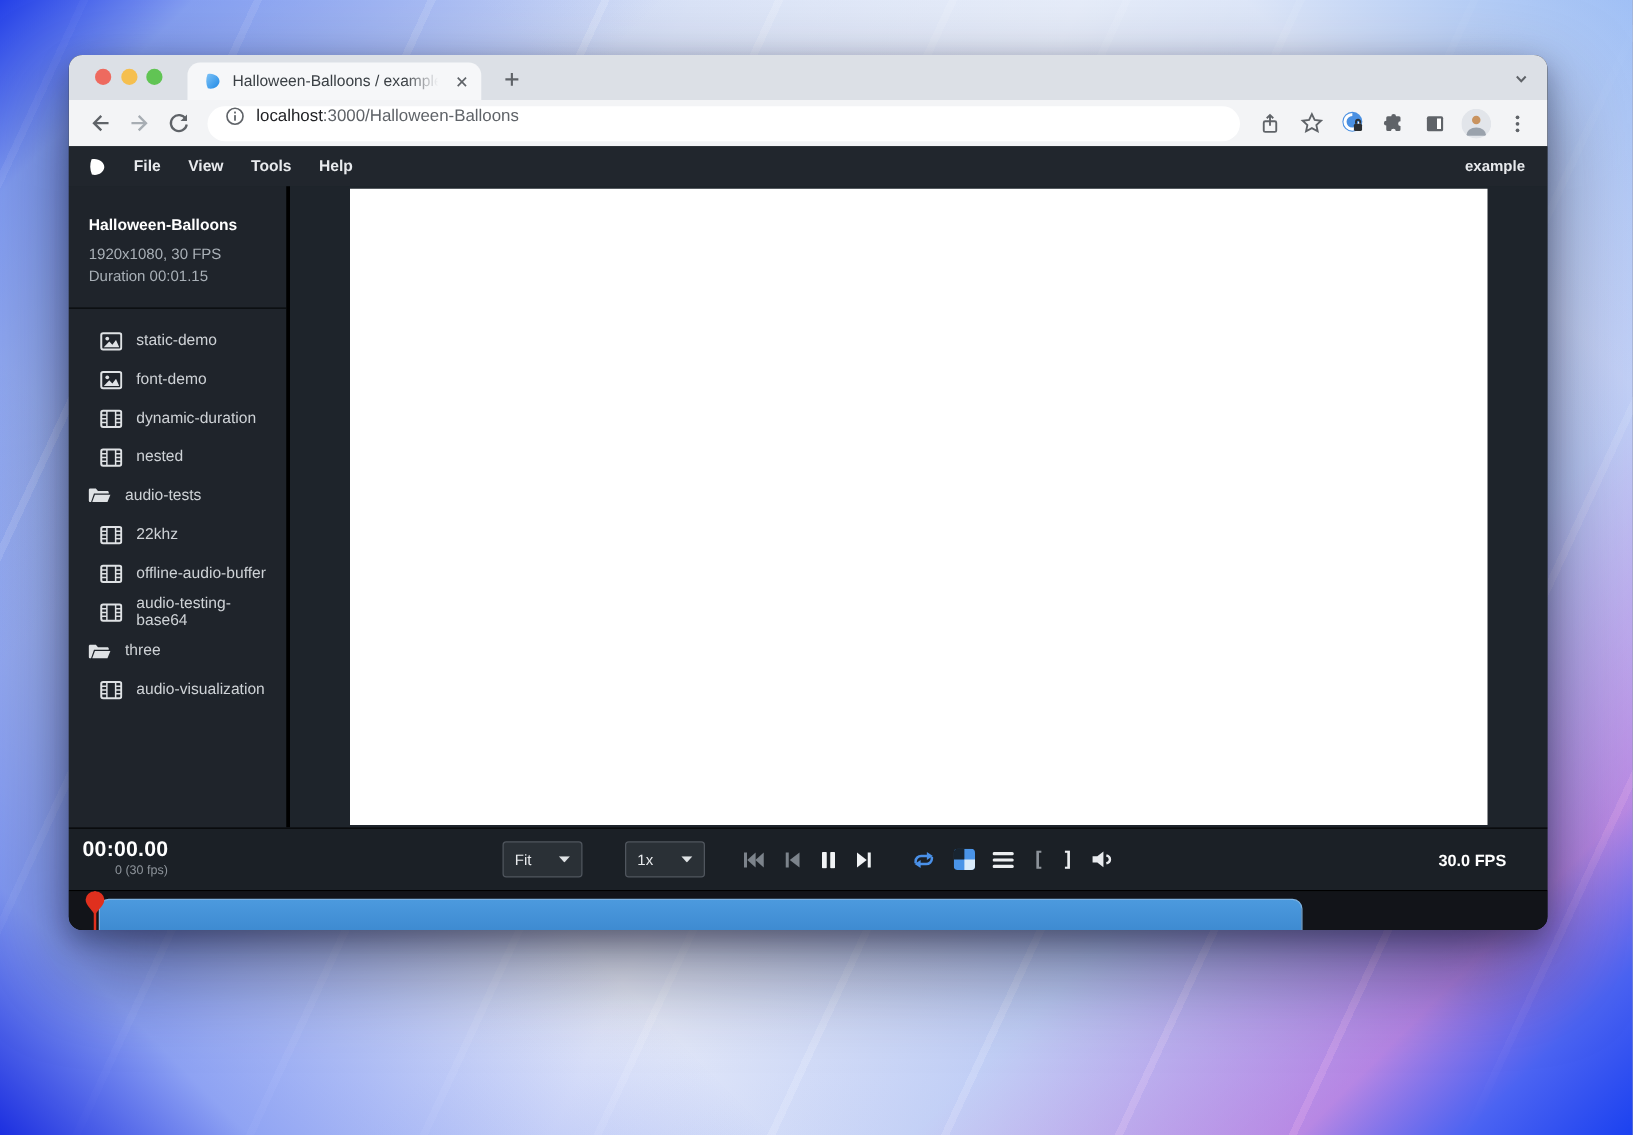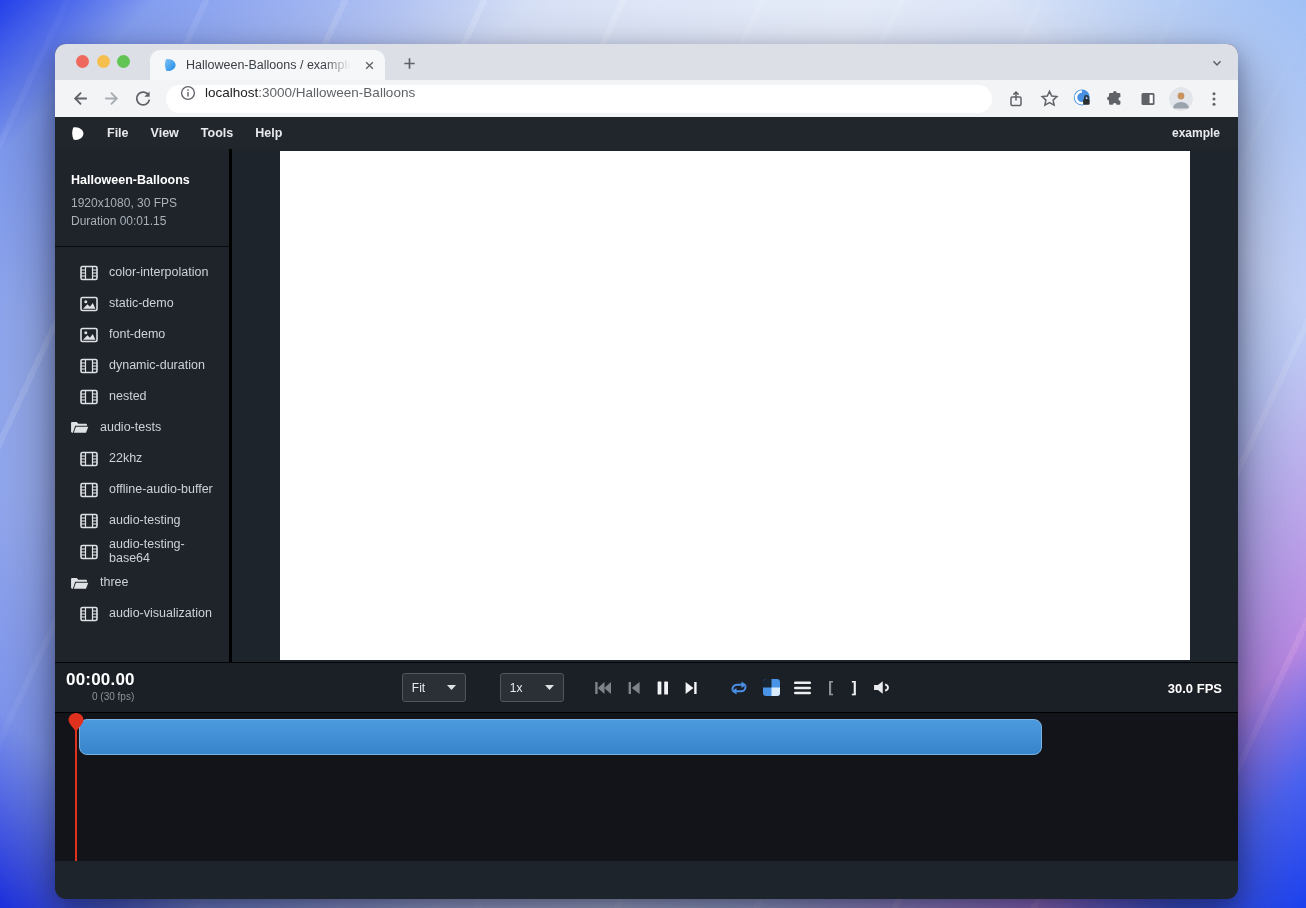--- a/index.html
+++ b/index.html
@@ -12,21 +12,21 @@
       linear-gradient(135deg, #2440e8 0%, rgba(110,140,243,0.55) 7%, rgba(255,255,255,0) 24%),
       linear-gradient(45deg,  #1c2fe0 0%, rgba(80,110,240,0.55) 9%, rgba(255,255,255,0) 28%),
       linear-gradient(315deg, #1b41f0 0%, #4b63f2 6%, rgba(233,72,205,0.38) 12%, rgba(175,190,250,0.22) 26%, rgba(255,255,255,0) 46%),
       linear-gradient(225deg, #9fc0f5 0%, rgba(223,233,250,0.65) 14%, rgba(255,255,255,0) 42%),
       repeating-linear-gradient(115deg, rgba(255,255,255,0) 0 58px, rgba(255,255,255,0.22) 58px 64px, rgba(255,255,255,0) 64px 126px),
       linear-gradient(115deg, #8fa9ee 0%, #d9e2f7 32%, #eef1fa 50%, #c3d1f4 70%, #6f8cf0 100%);
   }
 
   
   .window {
-    position:absolute; left:55px; top:44px; width:1183px; height:855px;
+    position:absolute; left:55px; top:44px; width:1183px; height:700px;
     border-radius:11px; overflow:hidden; background:#1e242b;
     box-shadow: 0 30px 70px rgba(5,10,40,.5), 0 8px 22px rgba(5,10,40,.35);
   }
 
   
   .tabstrip { position:relative; height:36px; background:#dce0e6; }
   .traffic { position:absolute; left:21px; top:11px; display:flex; gap:7.5px; }
   .traffic span { width:13px; height:13px; border-radius:50%; display:block; }
   .tab {
     position:absolute; left:95px; top:6px; width:235px; height:30px;
@@ -82,21 +82,21 @@
   .timecode { color:#fff; font-size:17px; font-weight:700; letter-spacing:.2px; }
   .frame-info { color:#8d939a; font-size:10px; margin-top:1px;margin-left:26px; }
   .controls { margin:0 auto; display:flex; align-items:center; gap:30px; }
   .sel-group { display:flex; gap:34px; }
   .select-box { width:64px; height:29px; background:#2a3036; border:1px solid #50565e; border-radius:3px;
     display:flex; align-items:center; justify-content:space-between; padding:0 9px; color:#e8eaed; font-size:12px; cursor:pointer; }
   .ic-group { display:flex; align-items:center; gap:14px; }
   .bracket { font-size:16px; font-weight:700; line-height:1; font-family:"DejaVu Sans Mono", monospace; cursor:pointer; }
   .bracket.in { color:#8d939a; }
   .bracket.out { color:#eceef0; }
-  .fps { position:absolute; right:16px; top:50%; transform:translateY(-50%); color:#fff; font-size:13px; font-weight:700; }
+  .fps { position:absolute; right:33px; top:50%; transform:translateY(-50%); color:#fff; font-size:13px; font-weight:700; }
 
   
   .timeline { height:148px; display:flex; background:#0d0f12; }
   .track-panel { width:177px; min-width:177px; border-right:3px solid #000; background:#22262c; padding:10px 0 0 30px; }
   .track-name { color:#e8eaec; font-size:12.5px; margin-bottom:4px; }
   .track-info { color:#8d939a; font-size:12px; }
   .timeline-canvas { flex:1; position:relative; background:#121419; }
   .timeline-bar { position:absolute; left:24px; top:6px; width:963px; height:36px;
     background:linear-gradient(var(--bar-top,#4c9ade), var(--bar-bottom,#3884cc));
     border:1px solid #7cb2e2; border-radius:8px; cursor:pointer; }
@@ -241,36 +241,20 @@
         <div class="sb-header">
           <div class="sb-title">Halloween-Balloons</div>
           <div class="sb-line">1920x1080, 30 FPS</div>
           <div class="sb-line">Duration 00:01.15</div>
         </div>
         <div class="sb-list">
             <div class="sb-item">
               <span class="sb-icon">
                 <svg width="18" height="16" viewBox="0 0 18 16">
                   <rect x="1" y="1.5" width="16" height="13" rx="1.5" fill="none" stroke="currentColor" stroke-width="1.6"></rect>
-                  <line x1="5.5" y1="1.5" x2="5.5" y2="14.5" stroke="currentColor" stroke-width="1.2"></line>
-                  <line x1="12.5" y1="1.5" x2="12.5" y2="14.5" stroke="currentColor" stroke-width="1.2"></line>
-                  <line x1="1" y1="5" x2="5.5" y2="5" stroke="currentColor" stroke-width="1.1"></line>
-                  <line x1="1" y1="8" x2="5.5" y2="8" stroke="currentColor" stroke-width="1.1"></line>
-                  <line x1="1" y1="11" x2="5.5" y2="11" stroke="currentColor" stroke-width="1.1"></line>
-                  <line x1="12.5" y1="5" x2="17" y2="5" stroke="currentColor" stroke-width="1.1"></line>
-                  <line x1="12.5" y1="8" x2="17" y2="8" stroke="currentColor" stroke-width="1.1"></line>
-                  <line x1="12.5" y1="11" x2="17" y2="11" stroke="currentColor" stroke-width="1.1"></line>
-                </svg>
-              </span>
-              <span class="sb-label">color-interpolation</span>
-            </div>
-            <div class="sb-item">
-              <span class="sb-icon">
-                <svg width="18" height="16" viewBox="0 0 18 16">
-                  <rect x="1" y="1.5" width="16" height="13" rx="1.5" fill="none" stroke="currentColor" stroke-width="1.6"></rect>
                   <circle cx="5.8" cy="5.8" r="1.5" fill="currentColor"></circle>
                   <path d="M3 12.8 L7.4 8.2 L9.9 10.7 L12.8 7 L15.4 12.8 Z" fill="currentColor"></path>
                 </svg>
               </span>
               <span class="sb-label">static-demo</span>
             </div>
             <div class="sb-item">
               <span class="sb-icon">
                 <svg width="18" height="16" viewBox="0 0 18 16">
                   <rect x="1" y="1.5" width="16" height="13" rx="1.5" fill="none" stroke="currentColor" stroke-width="1.6"></rect>
@@ -345,36 +329,20 @@
                   <line x1="12.5" y1="1.5" x2="12.5" y2="14.5" stroke="currentColor" stroke-width="1.2"></line>
                   <line x1="1" y1="5" x2="5.5" y2="5" stroke="currentColor" stroke-width="1.1"></line>
                   <line x1="1" y1="8" x2="5.5" y2="8" stroke="currentColor" stroke-width="1.1"></line>
                   <line x1="1" y1="11" x2="5.5" y2="11" stroke="currentColor" stroke-width="1.1"></line>
                   <line x1="12.5" y1="5" x2="17" y2="5" stroke="currentColor" stroke-width="1.1"></line>
                   <line x1="12.5" y1="8" x2="17" y2="8" stroke="currentColor" stroke-width="1.1"></line>
                   <line x1="12.5" y1="11" x2="17" y2="11" stroke="currentColor" stroke-width="1.1"></line>
                 </svg>
               </span>
               <span class="sb-label">offline-audio-buffer</span>
-            </div>
-            <div class="sb-item">
-              <span class="sb-icon">
-                <svg width="18" height="16" viewBox="0 0 18 16">
-                  <rect x="1" y="1.5" width="16" height="13" rx="1.5" fill="none" stroke="currentColor" stroke-width="1.6"></rect>
-                  <line x1="5.5" y1="1.5" x2="5.5" y2="14.5" stroke="currentColor" stroke-width="1.2"></line>
-                  <line x1="12.5" y1="1.5" x2="12.5" y2="14.5" stroke="currentColor" stroke-width="1.2"></line>
-                  <line x1="1" y1="5" x2="5.5" y2="5" stroke="currentColor" stroke-width="1.1"></line>
-                  <line x1="1" y1="8" x2="5.5" y2="8" stroke="currentColor" stroke-width="1.1"></line>
-                  <line x1="1" y1="11" x2="5.5" y2="11" stroke="currentColor" stroke-width="1.1"></line>
-                  <line x1="12.5" y1="5" x2="17" y2="5" stroke="currentColor" stroke-width="1.1"></line>
-                  <line x1="12.5" y1="8" x2="17" y2="8" stroke="currentColor" stroke-width="1.1"></line>
-                  <line x1="12.5" y1="11" x2="17" y2="11" stroke="currentColor" stroke-width="1.1"></line>
-                </svg>
-              </span>
-              <span class="sb-label">audio-testing</span>
             </div>
             <div class="sb-item">
               <span class="sb-icon">
                 <svg width="18" height="16" viewBox="0 0 18 16">
                   <rect x="1" y="1.5" width="16" height="13" rx="1.5" fill="none" stroke="currentColor" stroke-width="1.6"></rect>
                   <line x1="5.5" y1="1.5" x2="5.5" y2="14.5" stroke="currentColor" stroke-width="1.2"></line>
                   <line x1="12.5" y1="1.5" x2="12.5" y2="14.5" stroke="currentColor" stroke-width="1.2"></line>
                   <line x1="1" y1="5" x2="5.5" y2="5" stroke="currentColor" stroke-width="1.1"></line>
                   <line x1="1" y1="8" x2="5.5" y2="8" stroke="currentColor" stroke-width="1.1"></line>
                   <line x1="1" y1="11" x2="5.5" y2="11" stroke="currentColor" stroke-width="1.1"></line>

